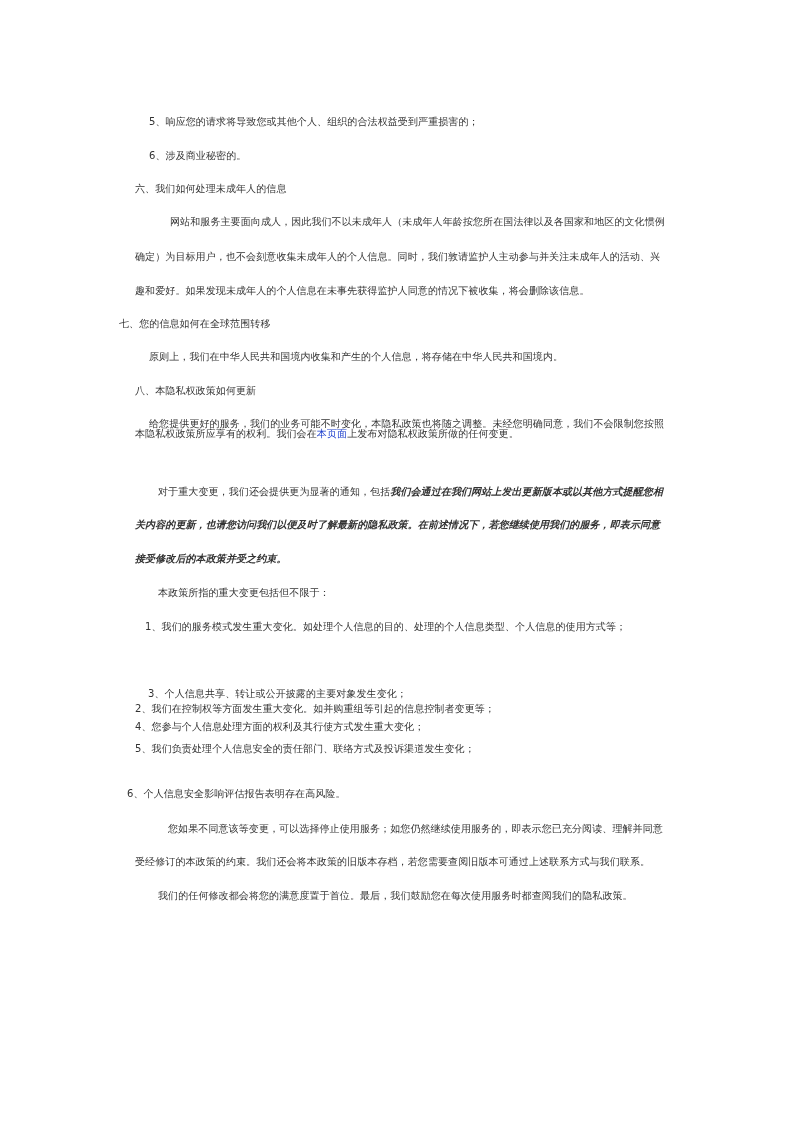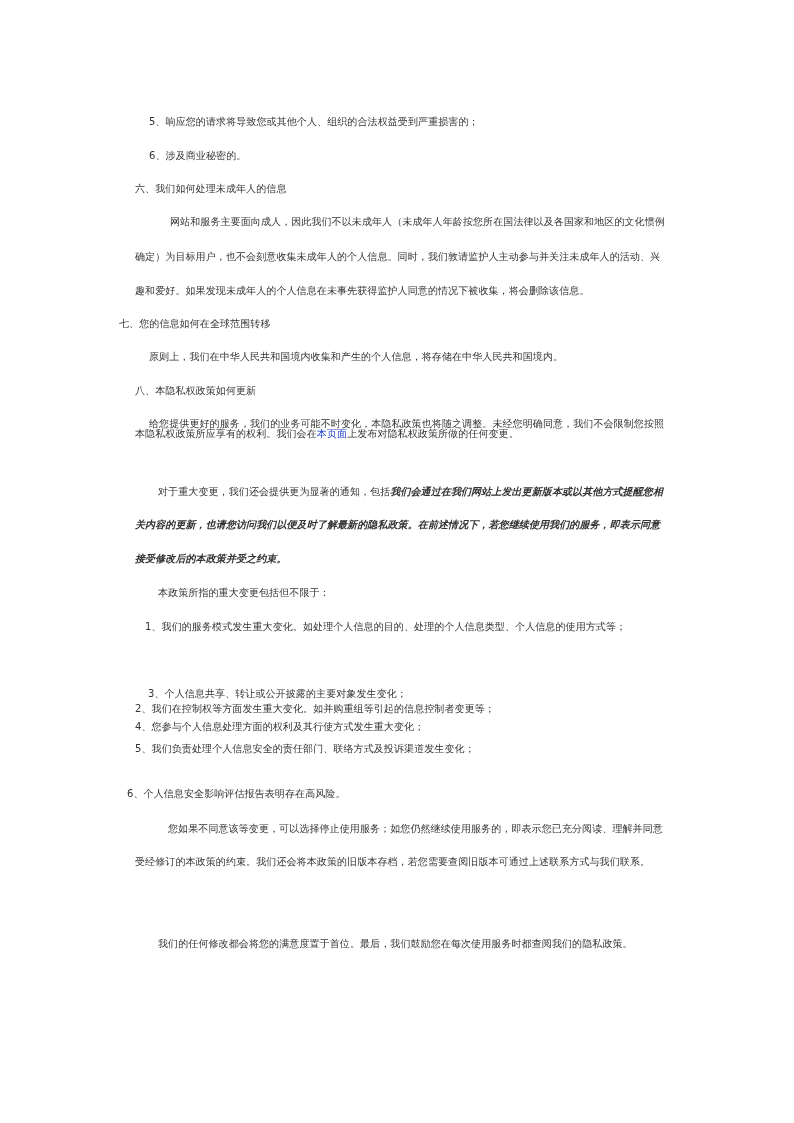--- a/index.html
+++ b/index.html
@@ -34,14 +34,14 @@
   <div class="line bold-italic" style="left:135px;top:552px;">接受修改后的本政策并受之约束。</div>
   <div class="line" style="left:158px;top:586px;">本政策所指的重大变更包括但不限于：</div>
   <div class="line" style="left:145px;top:620px;">1、我们的服务模式发生重大变化。如处理个人信息的目的、处理的个人信息类型、个人信息的使用方式等；</div>
   <div class="line" style="left:135px;top:654px;margin-top:48px;">2、我们在控制权等方面发生重大变化。如并购重组等引起的信息控制者变更等；</div>
   <div class="line" style="left:135px;top:687px;margin-left:13px;">3、个人信息共享、转让或公开披露的主要对象发生变化；</div>
   <div class="line" style="left:135px;top:720px;">4、您参与个人信息处理方面的权利及其行使方式发生重大变化；</div>
   <div class="line" style="left:135px;top:718px;margin-top:24px;">5、我们负责处理个人信息安全的责任部门、联络方式及投诉渠道发生变化；</div>
   <div class="line" style="left:127px;top:787px;">6、个人信息安全影响评估报告表明存在高风险。</div>
   <div class="line" style="left:168px;top:822px;">您如果不同意该等变更，可以选择停止使用服务；如您仍然继续使用服务的，即表示您已充分阅读、理解并同意</div>
   <div class="line" style="left:135px;top:855px;">受经修订的本政策的约束。我们还会将本政策的旧版本存档，若您需要查阅旧版本可通过上述联系方式与我们联系。</div>
-  <div class="line" style="left:158px;top:889px;margin-top:48px;">我们的任何修改都会将您的满意度置于首位。最后，我们鼓励您在每次使用服务时都查阅我们的隐私政策。</div>
+  <div class="line" style="left:158px;top:889px;">我们的任何修改都会将您的满意度置于首位。最后，我们鼓励您在每次使用服务时都查阅我们的隐私政策。</div>
 </div>
 
 </body></html>

